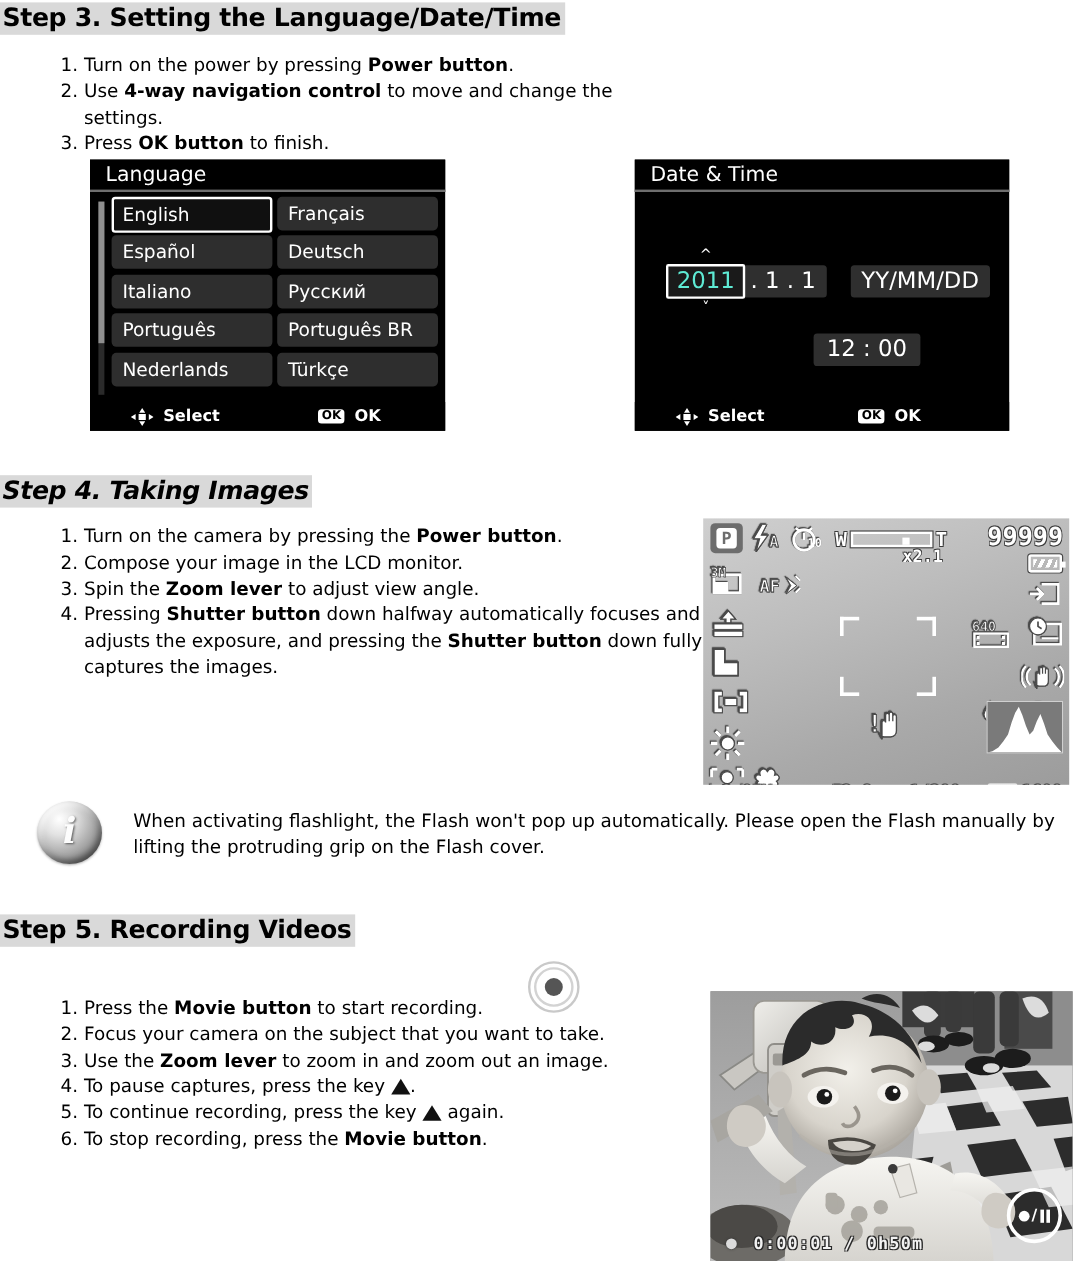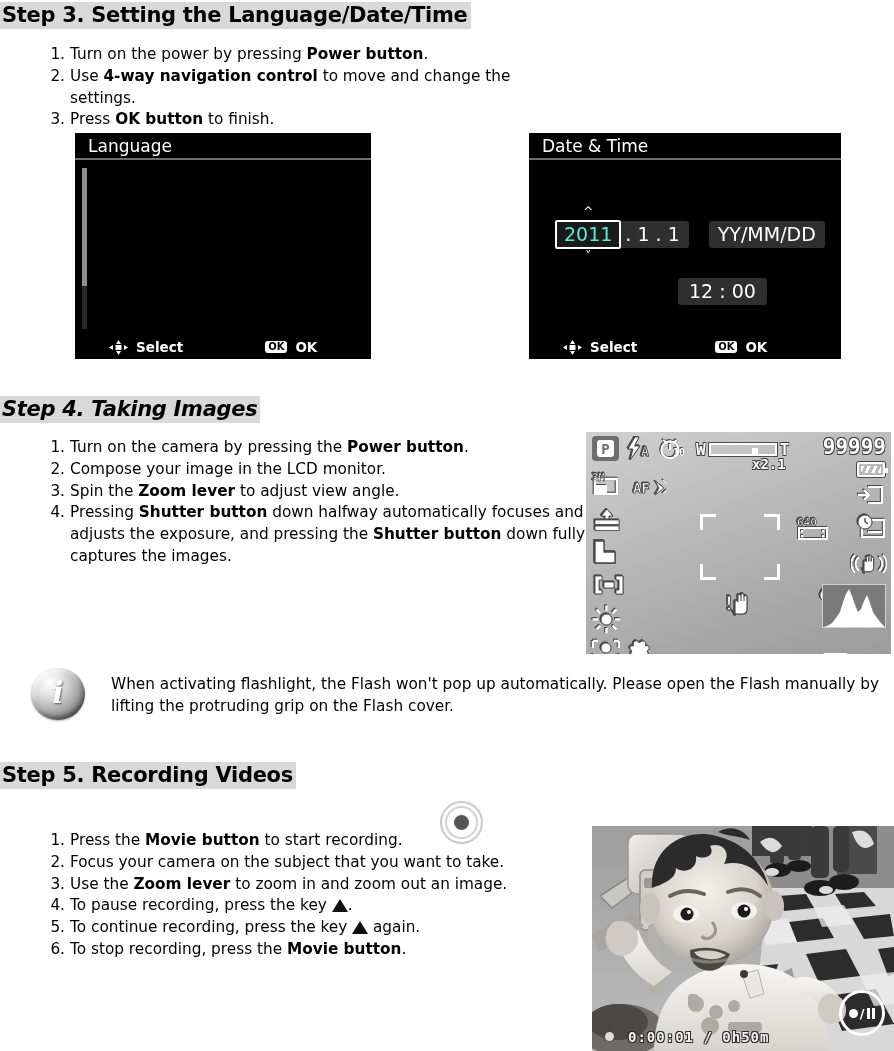--- a/index.html
+++ b/index.html
@@ -252,20 +252,32 @@
     <span>Press </span><b>OK button</b><span> to finish.</span>
   </li>
 </ol>
 
 <div class="lcd" style="left:75px;top:133px;width:296px;height:226px;">
   <div class="title-bar">Language</div>
 
   <div class="lang-body">
     <div class="scroll-rail"></div>
     <div class="scroll-thumb"></div>
+    <div class="lang-grid">
+      <div class="lang-cell sel">English</div>
+      <div class="lang-cell">Français</div>
+      <div class="lang-cell">Español</div>
+      <div class="lang-cell">Deutsch</div>
+      <div class="lang-cell">Italiano</div>
+      <div class="lang-cell">Русский</div>
+      <div class="lang-cell">Português</div>
+      <div class="lang-cell">Português BR</div>
+      <div class="lang-cell">Nederlands</div>
+      <div class="lang-cell">Türkçe</div>
+    </div>
   </div>
 
   <div class="footer-bar">
     <div class="fseg sel">
       <span class="dpad-icon">
         <svg width="19" height="15" viewBox="0 0 19 15">
           <polygon points="9.5,0 12,4 7,4" fill="#fff"></polygon>
           <polygon points="9.5,15 12,11 7,11" fill="#fff"></polygon>
           <polygon points="0,7.5 4,5 4,10" fill="#fff"></polygon>
           <polygon points="19,7.5 15,5 15,10" fill="#fff"></polygon>
@@ -452,21 +464,21 @@
     </svg>
   </div>
 
   <div class="g" style="right:7px;top:53px;">
     <svg class="icon-s" width="26" height="20" viewBox="0 0 26 20">
       <path d="M10,2 L24,2 L24,18 L10,18" fill="none" stroke="#fff" stroke-width="2.2"></path>
       <path d="M0,10 L10,10 M6,5 L11,10 L6,15" stroke="#fff" stroke-width="2.4" fill="none"></path>
     </svg>
   </div>
 
-  <div class="g" style="right:60px;top:83px;">
+  <div class="g" style="right:47px;top:83px;">
     <svg class="icon-s" width="34" height="25" viewBox="0 0 34 25">
       <text x="0" y="11" font-family="DejaVu Sans Mono, monospace" font-size="11" font-weight="bold" fill="#fff" stroke="#4a4a4a" stroke-width="0.6">640</text>
       <rect x="2" y="13" width="28" height="11" fill="none" stroke="#fff" stroke-width="2"></rect>
       <g fill="#fff">
           <rect x="4" y="15" width="2.5" height="2.5"></rect>
           <rect x="4" y="20" width="2.5" height="2.5"></rect>
       <rect x="25" y="15" width="2.5" height="2.5"></rect>
           <rect x="25" y="20" width="2.5" height="2.5"></rect>
         </g>
     </svg>
@@ -547,21 +559,21 @@
   <li>
     <span class="num">2.</span>
     <span>Focus your camera on the subject that you want to take.</span>
   </li>
   <li>
     <span class="num">3.</span>
     <span>Use the </span><b>Zoom lever</b><span> to zoom in and zoom out an image.</span>
   </li>
   <li>
     <span class="num">4.</span>
-    <span>To pause recording, press the key </span><span class="tri"></span><span>.</span>
+    <span>To pause captures, press the key </span><span class="tri"></span><span>.</span>
   </li>
   <li>
     <span class="num">5.</span>
     <span>To continue recording, press the key </span><span class="tri"></span><span> again.</span>
   </li>
   <li>
     <span class="num">6.</span>
     <span>To stop recording, press the </span><b>Movie button</b><span>.</span>
   </li>
 </ol>

